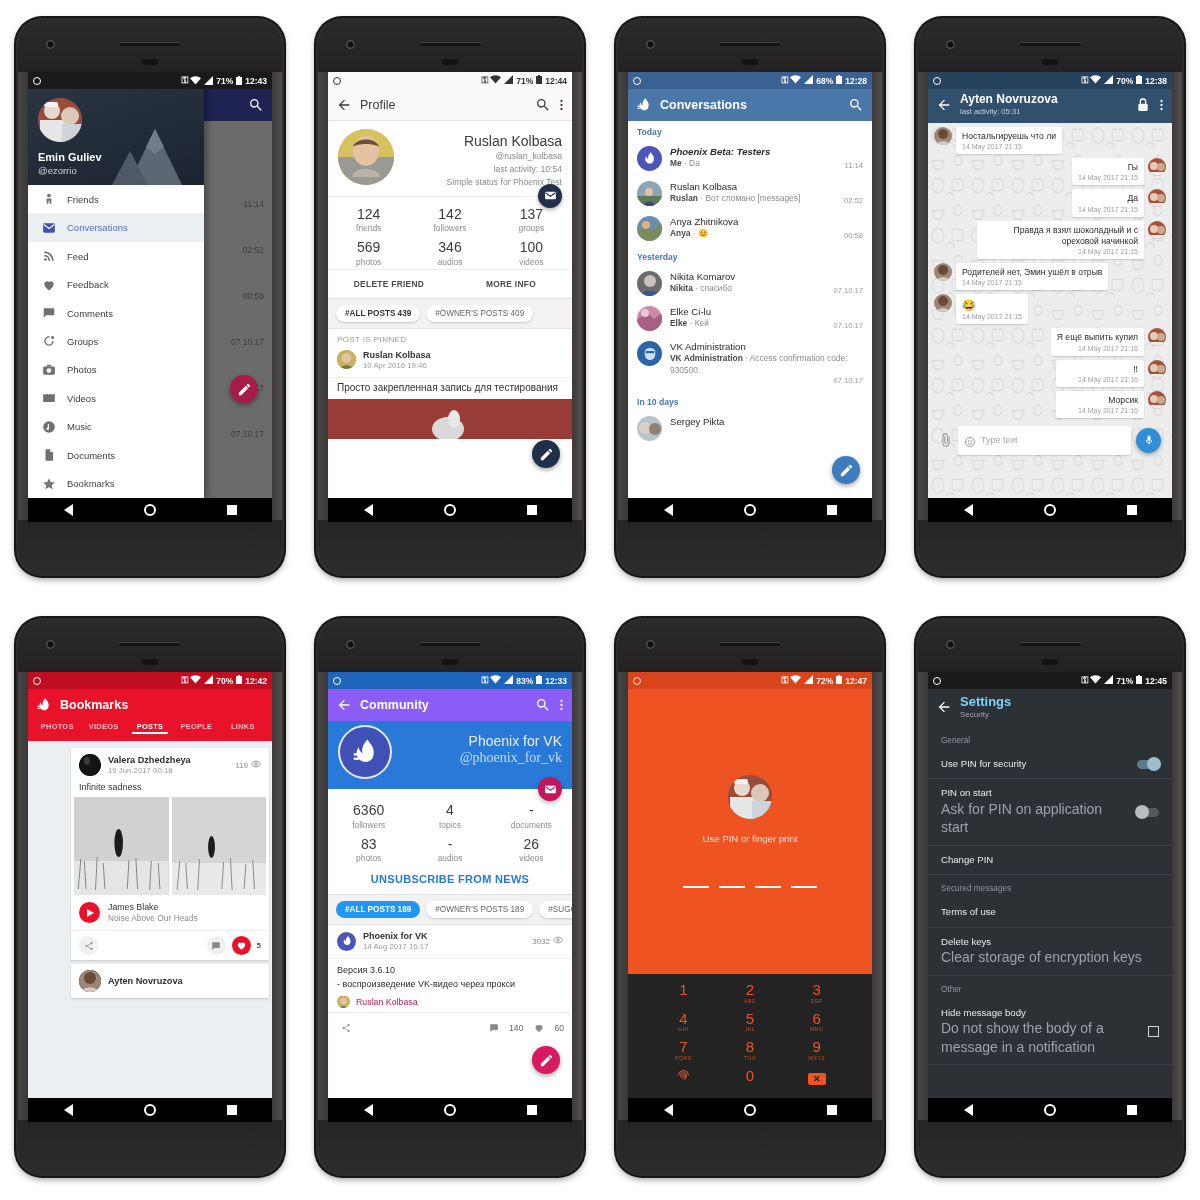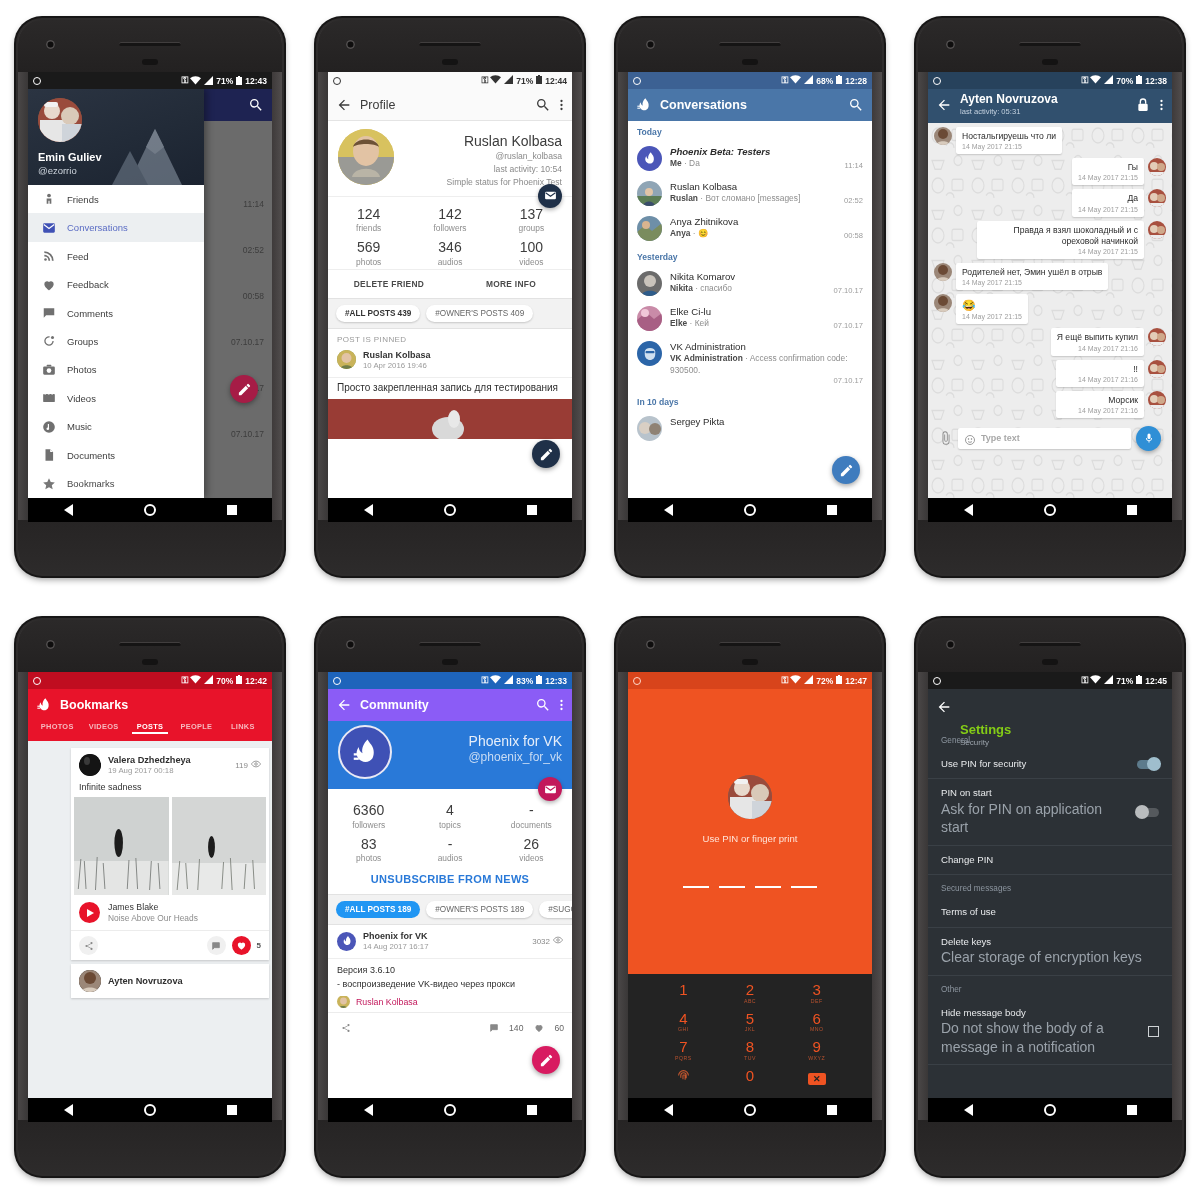--- a/index.html
+++ b/index.html
@@ -165,21 +165,21 @@
   .chat-pattern{ position:absolute; inset:0; opacity:.55;}
   .msgrow{ display:flex; gap:4px; margin-bottom:4px; position:relative; z-index:2; align-items:flex-start;}
   .msgrow.out{ justify-content:flex-end;}
   .m-ava{ width:18px; height:18px; border-radius:50%; overflow:hidden; flex:0 0 18px;}
   .bub{ background:#fff; border-radius:2px; padding:4px 6px; max-width:72%; box-shadow:0 1px 1.5px rgba(0,0,0,.16);}
   .bub .tx{ font-size:8.6px; color:#2b2b2b; line-height:1.3;}
   .bub .tm{ font-size:7px; color:#9e9e9e; margin-top:1px;}
   .bub.right .tx, .bub.right .tm{ text-align:right;}
   .composer{ position:relative; z-index:3; display:flex; align-items:center; gap:5px; padding:4px 5px 6px;}
   .clip{ width:14px; height:14px; color:#8a8a8a;}
-  .inputbox{ flex:1; background:#fff; border-radius:2px; height:21px; display:flex; align-items:center; gap:5px; padding:0 6px; box-shadow:0 1px 1.5px rgba(0,0,0,.16);font-weight:bold;}
+  .inputbox{ flex:1; background:#fff; border-radius:2px; height:29px; display:flex; align-items:center; gap:5px; padding:0 6px; box-shadow:0 1px 1.5px rgba(0,0,0,.16);}
   .smiley{ width:12px; height:12px; color:#9b9b9b;}
   .ph{ font-size:9px; color:#a8a8a8;}
   .mic{ width:25px; height:25px; border-radius:50%; background:#2f8fd6; display:flex; align-items:center; justify-content:center; box-shadow:0 2px 4px rgba(0,0,0,.3);}
   .mic svg{ width:12px;height:12px; fill:#fff;}
 
   
   .p5-appbar{ background:#e8132a;}
   .tabs{ background:#e8132a; display:flex; padding:0 6px; height:20px; align-items:flex-start;}
   .tab{ flex:1; text-align:center; font-size:7.4px; color:#f6b9bf; font-weight:bold; letter-spacing:.3px; position:relative; padding-top:1px;}
   .tab.on{ color:#fff;}
@@ -205,21 +205,21 @@
   .heart svg{ width:11px;height:11px; fill:#fff;}
   .cnt{ font-size:8px; color:#555; font-weight:bold;}
 
   
   .p6-appbar{ background:#8b5cf6;}
   .com-head{ background:#2979d8; display:flex; padding:4px 10px 10px; gap:8px; position:relative;}
   .com-ava{ width:54px;height:54px; border-radius:50%; background:#3f51b5; border:2px solid #e9e9f5; display:flex;align-items:center;justify-content:center; flex:0 0 54px;}
   .com-ava svg{ width:30px;height:30px; fill:#fff;}
   .com-meta{ flex:1; text-align:right; padding-top:8px;}
   .com-name{ font-size:14px; color:#e6eefa; line-height:1.2;}
-  .com-nick{ font-size:12px; color:#c9dcf4;}
+  .com-nick{ font-size:14px; color:#c9dcf4;font-family:Liberation Serif, serif;}
   .com-fab{ position:absolute; right:10px; bottom:-12px; width:24px;height:24px;border-radius:50%;
             background:#c2185b; display:flex;align-items:center;justify-content:center; box-shadow:0 2px 4px rgba(0,0,0,.3);}
   .com-fab svg{ width:13px;height:13px; fill:#fff;}
   .unsub{ text-align:center; font-size:11px; font-weight:bold; color:#2979d8; padding:8px 0 9px; letter-spacing:.3px;}
 
   
   .pin-top{ flex:1; background:#ef5322; display:flex; flex-direction:column; align-items:center; justify-content:center; position:relative;}
   .pin-ava{ width:44px;height:44px; border-radius:50%; overflow:hidden; background:#8c6a50;}
   .pin-label{ font-size:9.6px; color:#ffe3d7; margin-top:14px;}
   .pin-dashes{ display:flex; gap:10px; margin-top:42px;}
@@ -228,21 +228,21 @@
   .kp-row{ display:flex;}
   .key{ flex:1; text-align:center; padding:3px 0 4px;}
   .key .n{ font-size:15px; color:#ef5322; line-height:1.05;}
   .key .s{ font-size:5.2px; color:#b8522f; letter-spacing:.5px;}
   .fp svg{ width:13px;height:13px; fill:#c4572f;}
   .del{ display:inline-flex; align-items:center; justify-content:center; width:18px;height:12px; border-radius:2px; background:#ef5322; color:#232323; font-size:9px; font-weight:bold;}
 
   
   .p8-screen{ background:#2c3136;}
   .p8-appbar{ background:#2c3136; align-items:flex-start; padding-top:6px;}
-  .p8-appbar .title{ font-size:13px; font-weight:bold; color:#84cc16; line-height:1.1;margin-top:28px;}
+  .p8-appbar .title{ font-size:13px; font-weight:bold; color:#7dd3fc; line-height:1.1;}
   .p8-appbar .sub{ font-size:8px; color:#9aa2aa; line-height:1.4;}
   .st-sec{ font-size:8.2px; color:#8d96a0; padding:9px 13px 5px;}
   .st-row{ display:flex; align-items:center; padding:8px 13px; gap:8px; border-bottom:1px solid #3a4046;}
   .st-row .tt{ flex:1;}
   .st-t{ font-size:9.6px; color:#e8eaec; line-height:1.3;}
   .st-s{ font-size:14px; color:#9aa2aa; line-height:1.32;}
   .sw{ width:22px; height:9px; border-radius:5px; position:relative; flex:0 0 22px;}
   .sw.on{ background:#5d7b8c;}
   .sw.on::after{ content:""; position:absolute; right:-2px; top:-2.5px; width:14px;height:14px;border-radius:50%; background:#9fbecd;}
   .sw.off{ background:#55595d;}
@@ -1049,21 +1049,21 @@
 
           <div style="flex:1; overflow:hidden; padding-top:3px;margin-left:40px;">
             <div class="bk-card">
               <div class="bk-head">
                 <div class="bk-ava"><svg viewBox="0 0 22 22" width="22" height="22">
                       <circle cx="11" cy="11" r="11" fill="#141414"></circle>
                       <ellipse cx="8" cy="7" rx="3" ry="4" fill="#3a3a3a"></ellipse>
                     </svg></div>
                 <div style="flex:1">
                   <div class="bk-n">Valera Dzhedzheya</div>
-                  <div class="bk-d">19 Aug 2017 00:18</div>
+                  <div class="bk-d">19 Jun 2017 00:18</div>
                 </div>
                 <div class="bk-views">
                   <span>119</span>
                   <span><svg width="10" height="10" viewBox="0 0 24 24" fill="none" stroke="#8a8a8a" stroke-width="2">
                         <path d="M1 12s4-7 11-7 11 7 11 7-4 7-11 7S1 12 1 12z"></path>
                         <circle cx="12" cy="12" r="3"></circle>
                       </svg></span>
                 </div>
               </div>
               <div class="bk-txt">Infinite sadness</div>

